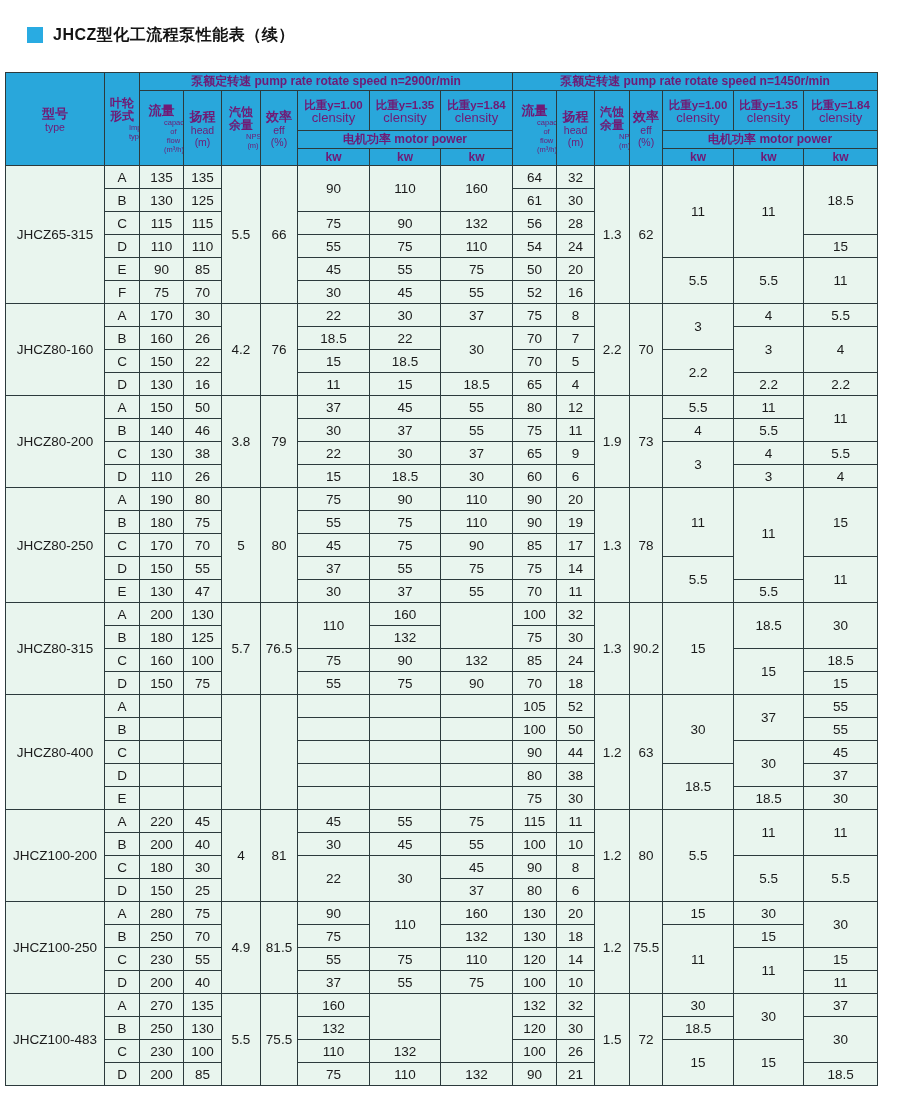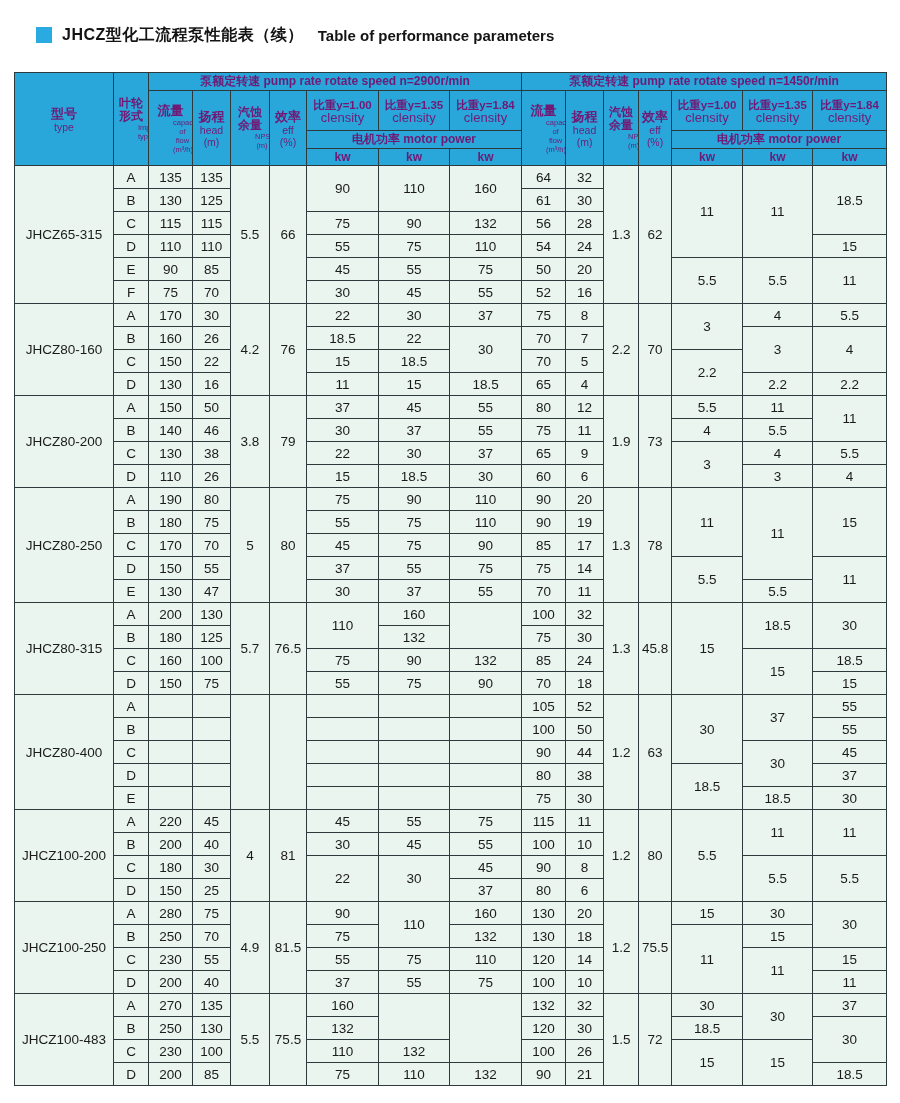--- a/index.html
+++ b/index.html
@@ -1,21 +1,21 @@
 <!DOCTYPE html>
 <html style="--header_bg: #29a7db; --row_bg: #e9f5ee; --accent: #29abe2; --border: #2c3a3c; --text: #1b1b1b;"><head>
 <meta charset="utf-8">
 <style>
   :root{
     --header_bg:#29a7db; --row_bg:#e9f5ee; --accent:#29abe2;
     --border:#2c3a3c; --text:#1b1b1b;
   }
   *{box-sizing:border-box;}
   body{margin:0;background:#fff;font-family:"Liberation Sans","DejaVu Sans",sans-serif;}
-  .page{width:900px;height:1103px;padding:14px 14px 0 14px;background:#fff;overflow:hidden;}
+  .page{width:900px;height:1103px;padding:14px 14px 0 5px;background:#fff;overflow:hidden;}
   .title-row{display:flex;align-items:center;margin:8px 0 0 22px;height:26px;}
   .bullet{width:16px;height:16px;background:var(--accent);display:inline-block;flex:0 0 auto;}
   .t-zh{font-size:16px;font-weight:bold;color:#141414;margin-left:10px;letter-spacing:.5px;}
   .t-en{font-size:15px;font-weight:bold;color:#141414;margin-left:14px;}
   table{border-collapse:collapse;table-layout:fixed;width:872px;margin-top:24px;}
   th,td{border:1px solid var(--border);overflow:hidden;padding:0;}
   thead th{background:var(--header_bg);color:#701a75;font-weight:bold;vertical-align:middle;text-align:center;}
   .h-speed{font-size:12px;height:18px;font-weight:bold;}
   .zh13{font-size:13px;line-height:15px;}
   .zh12{font-size:12px;line-height:13px;}
@@ -30,21 +30,20 @@
            font-size:13.5px;color:var(--text);height:23px;}
   td.model{font-size:13.5px;}
 </style>
 </head>
 <body>
 
 <div class="page">
   <div class="title-row">
     <span class="bullet"></span>
     <span class="t-zh">JHCZ型化工流程泵性能表（续）</span>
-    <span class="t-en">Table of performance parameters</span>
   </div>
 
   <table>
     <colgroup>
       <col style="width:99px">
         <col style="width:35px">
       <col style="width:44px">
         <col style="width:38px">
         <col style="width:39px">
         <col style="width:37px">
@@ -401,21 +400,21 @@
           <td>200</td>
           <td>130</td>
           <td rowspan="4">5.7</td>
           <td rowspan="4">76.5</td>
           <td rowspan="2">110</td>
           <td>160</td>
           <td rowspan="2"></td>
           <td>100</td>
           <td>32</td>
           <td rowspan="4">1.3</td>
-          <td rowspan="4">45.8</td>
+          <td rowspan="4">90.2</td>
           <td rowspan="4">15</td>
           <td rowspan="2">18.5</td>
           <td rowspan="2">30</td>
         </tr>
         <tr>
           <td>B</td>
           <td>180</td>
           <td>125</td>
           <td>132</td>
           <td>75</td>

